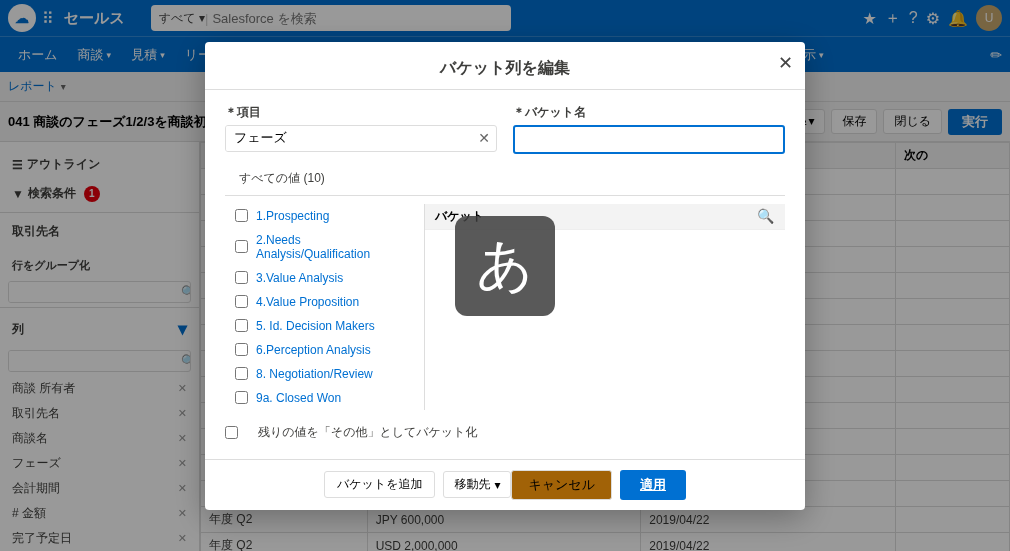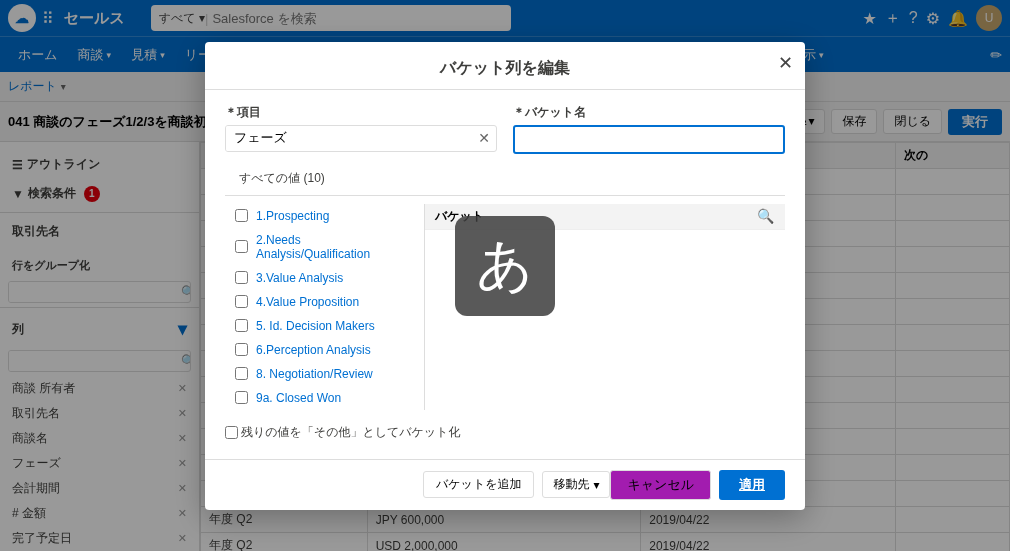--- a/index.html
+++ b/index.html
@@ -190,40 +190,40 @@
     .bucket-right-search { margin-left: auto; font-size: 14px; color: #666; cursor: pointer; }
     .bucket-right-items { flex: 1; overflow-y: auto; }
 
     .bucket-item-row {
       display: flex; align-items: center; padding: 5px 10px; font-size: 12px;
       color: #0070d2; gap: 8px; cursor: pointer;
     }
     .bucket-item-row input[type="checkbox"] { cursor: pointer; }
 
     .modal-checkbox-row {
-      display: flex; align-items: center; gap: 3px; font-size: 12px;
+      display: flex; align-items: center; gap: 20px; font-size: 12px;
       color: #3e3e3c; padding: 4px 0;
     }
 
     .modal-footer {
-      display: flex; justify-content: flex-end; align-items: center;
+      display: flex; justify-content: center; align-items: center;
       padding: 10px 20px; border-top: 1px solid #ddd;
     }
     .add-bucket-btn {
       background: white; border: 1px solid #ddd; border-radius: 3px;
       padding: 4px 12px; font-size: 12px; cursor: pointer;
     }
     .move-to-container { display: flex; align-items: center; gap: 4px; }
     .move-to-btn {
       background: white; border: 1px solid #ddd; border-radius: 3px;
       padding: 4px 10px; font-size: 12px; cursor: pointer; display: flex; align-items: center; gap: 4px;
     }
     .modal-action-btns { display: flex; gap: 8px; }
     .cancel-btn {
-      background: #a21caf; border: 1px solid #ddd; border-radius: 3px;
+      background: #a16207; border: 1px solid #ddd; border-radius: 3px;
       padding: 5px 16px; font-size: 13px; cursor: pointer;
     }
     .apply-btn {
       background: #0070d2; color: white; border: none; border-radius: 3px;
       padding: 5px 20px; font-size: 13px; cursor: pointer; font-weight: 600; text-decoration: underline;
     }
 
     
     .ime-overlay {
       position: absolute; left: 50%; transform: translateX(-50%);

